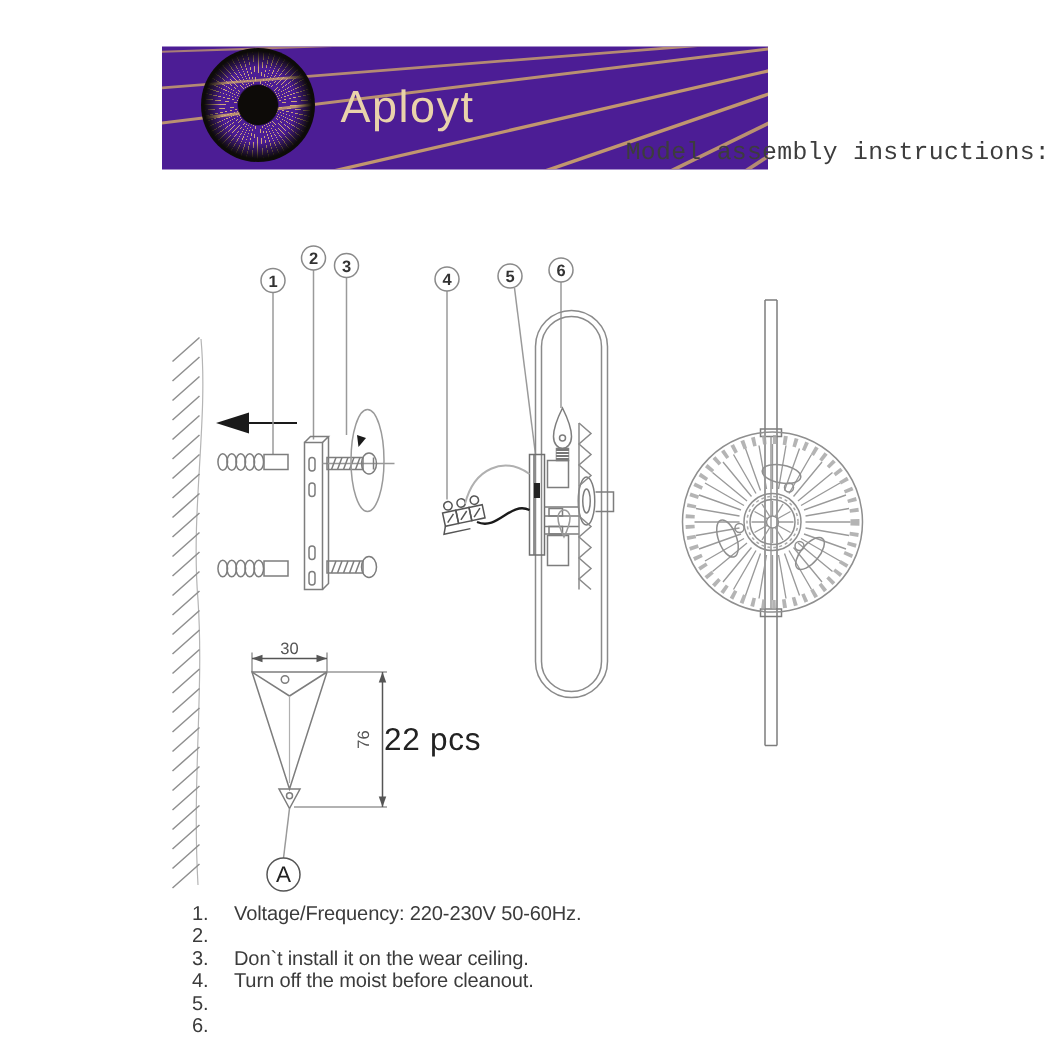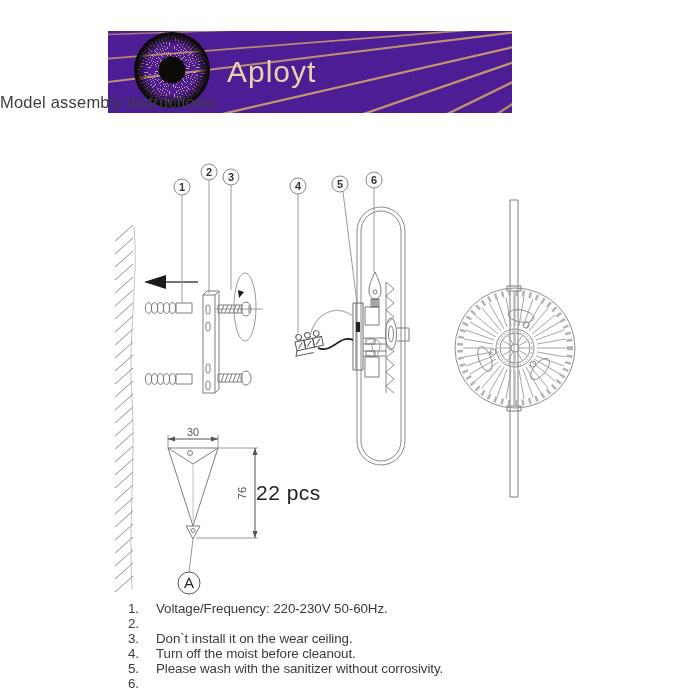--- a/index.html
+++ b/index.html
@@ -8,21 +8,21 @@
   
   .banner{position:absolute;left:108px;top:6px;width:404px;height:82px;background:#4c1d95;overflow:hidden;margin-top:25px;}
   .banner-rays{position:absolute;left:0;top:0;}
   .sunburst{position:absolute;left:26px;top:1px;width:76px;height:76px;border-radius:50%;
     background:
       radial-gradient(circle, #0d0b08 0 13px, rgba(13,11,8,0) 14px 25px, #0d0b08 36px),
       repeating-conic-gradient(from 0deg, rgba(214,174,120,.95) 0deg 0.9deg, rgba(214,174,120,0) 0.9deg 6deg);}
   .brand{position:absolute;left:119px;top:26px;font-size:30px;line-height:30px;font-weight:500;
          color:#e9d2ab;letter-spacing:1px;}
   
-  .title-block{position:absolute;left:0;top:93px;width:700px;text-align:left;color:#3d3d3d;}
+  .title-block{position:absolute;left:0;top:93px;width:700px;text-align:right;color:#3d3d3d;font-family:Liberation Mono, monospace;}
   .title-block div{font-size:16.5px;line-height:18px;font-weight:500;letter-spacing:.2px;}
   
   .diagram{position:absolute;left:0;top:140px;}
   .diagram path,.diagram line,.diagram rect,.diagram circle,.diagram ellipse,.diagram polyline
       {vector-effect:non-scaling-stroke;}
   text{font-family:"Liberation Sans",sans-serif;}
   .co{fill:#fff;stroke:#8a8a8a;stroke-width:1;}
   .con{fill:#333;font-size:11px;font-weight:600;text-anchor:middle;}
   .dim{fill:#555;font-size:11px;text-anchor:middle;}
   
@@ -273,20 +273,19 @@
     <div class="note-row">
       <span class="note-num">3.</span>
       <span class="note-text">Don`t install it on the wear ceiling.</span>
     </div>
     <div class="note-row">
       <span class="note-num">4.</span>
       <span class="note-text">Turn off the moist before cleanout.</span>
     </div>
     <div class="note-row">
       <span class="note-num">5.</span>
-      <span class="note-text">Please wash with the sanitizer without corrosivity.</span>
     </div>
     <div class="note-row">
       <span class="note-num">6.</span>
     </div>
   </div>
 
 </div>
 
 </body></html>

